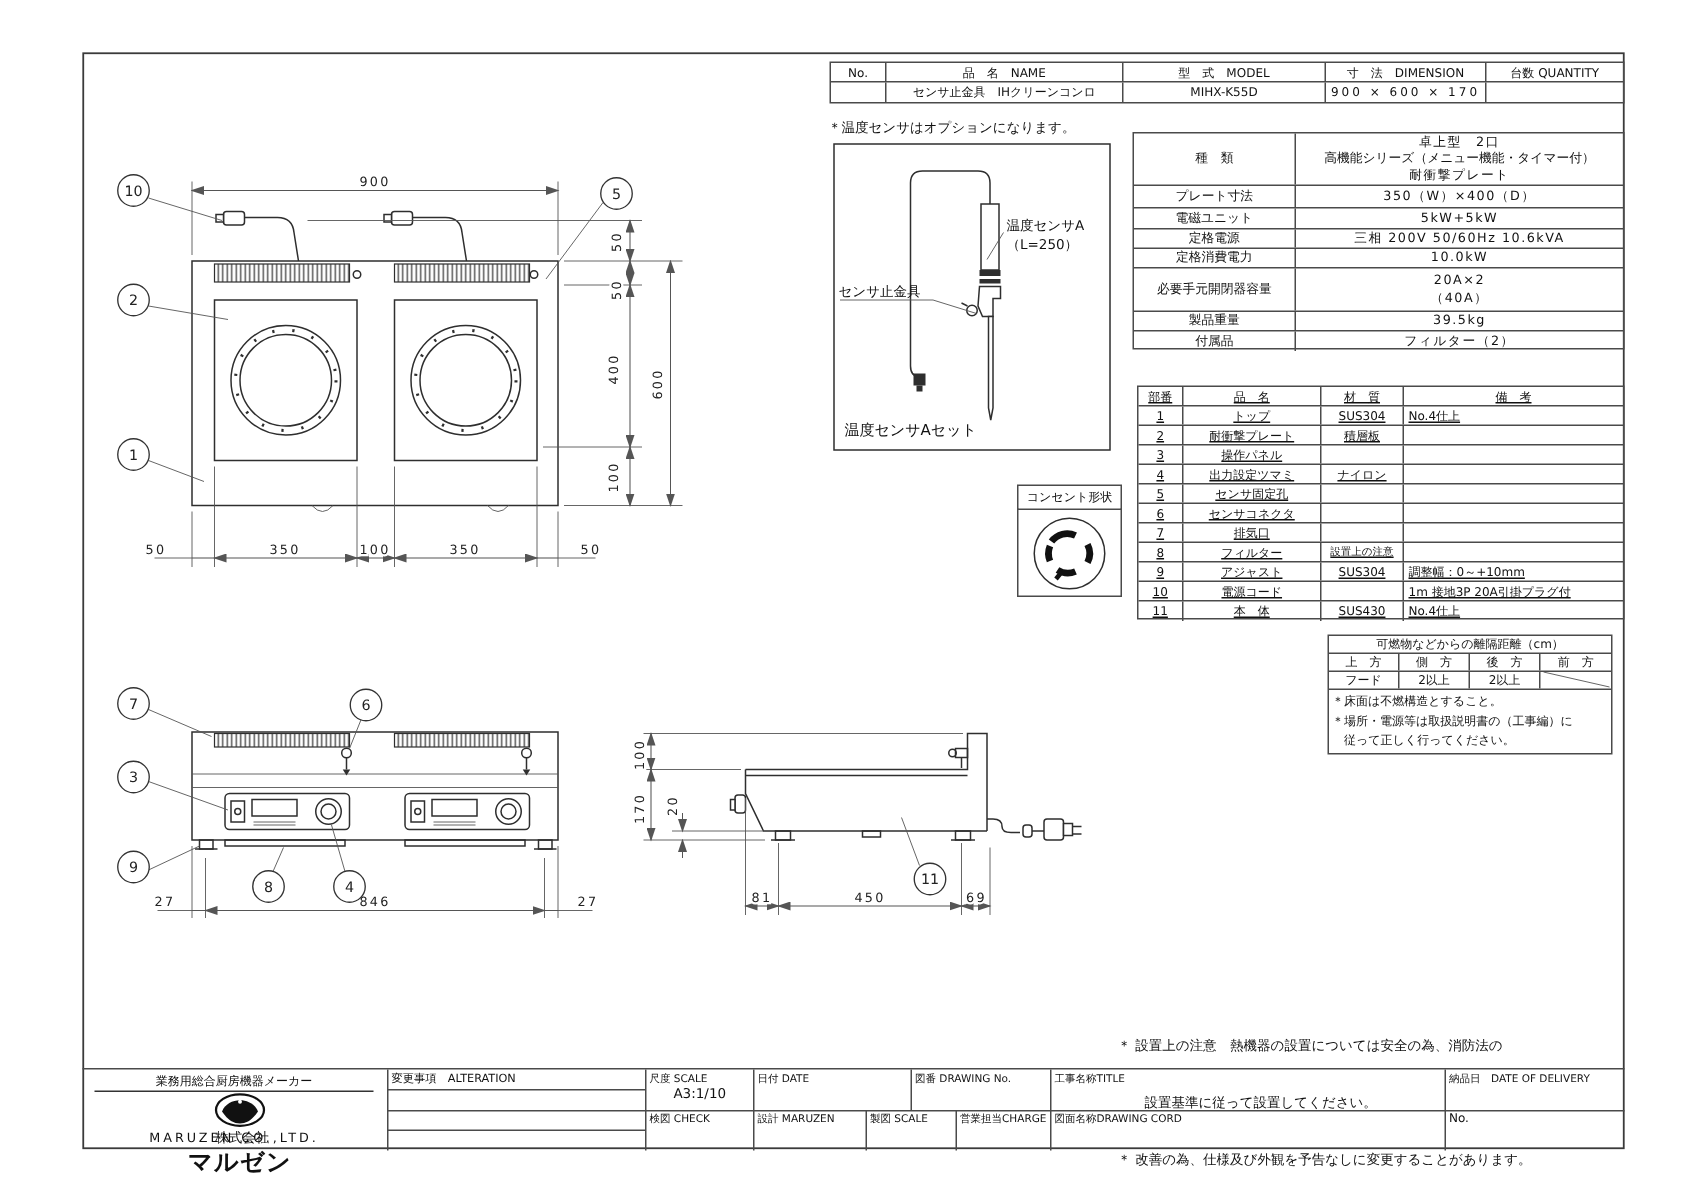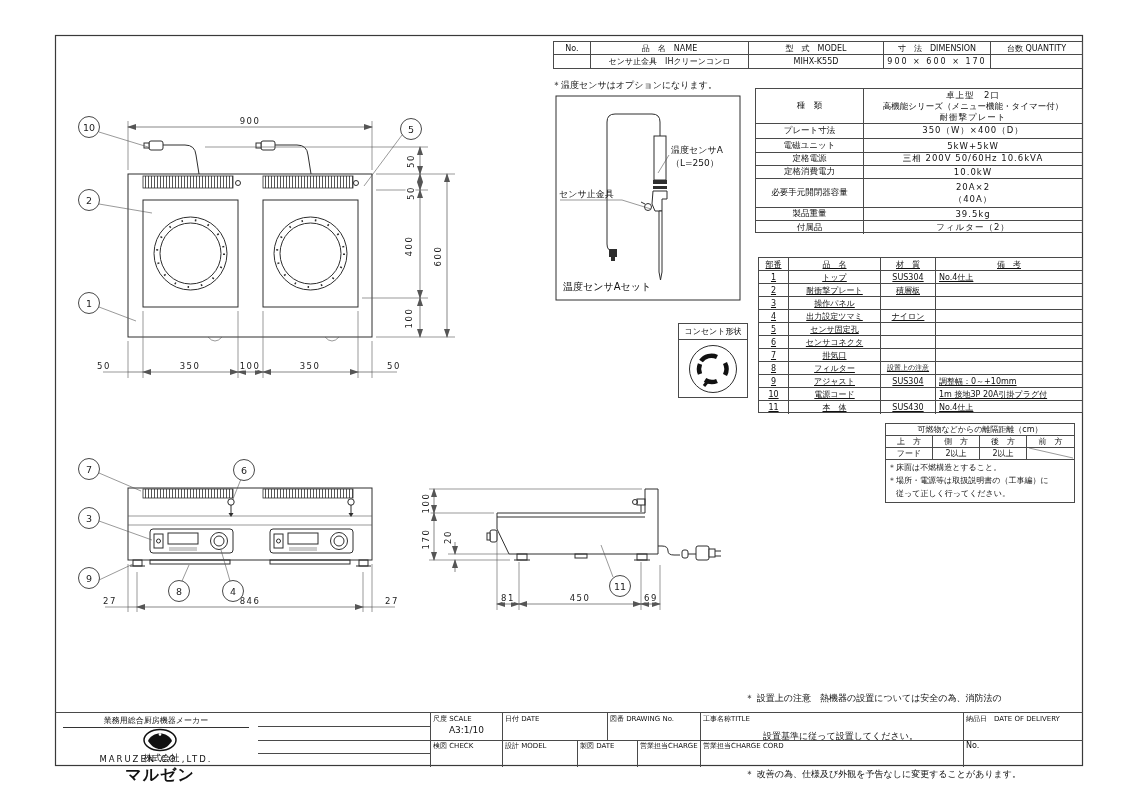--- a/index.html
+++ b/index.html
@@ -466,20 +466,23 @@
         <ellipse cx="18" cy="12" rx="16" ry="10.5" fill="#fff" stroke="#111" stroke-width="1.5"></ellipse>
         <path d="M6,13 C10,3 26,3 30,13 C26,19 22,21 18,21 C14,21 10,19 6,13 Z" fill="#111"></path>
         <circle cx="18" cy="6.5" r="1.3" fill="#fff"></circle>
       </svg>
       <span style="font-size:9px;margin-left:3px;">株式会社</span>
       <span style="font-size:16px;font-weight:bold;letter-spacing:1px;">マルゼン</span>
     </div>
     <div class="abs" style="left:8px;top:41px;width:186px;text-align:center;font-size:8.5px;letter-spacing:2px;white-space:nowrap;">MARUZEN CO.,LTD.</div>
   </div>
 
+  <div class="tb-cell" style="left:203px;top:0;width:172px;height:54px;">
+    <div class="tb-label" style="font-size:7.5px;">変更事項　ALTERATION</div>
+  </div>
   <div class="hline" style="left:203px;top:13px;width:172px;"></div>
   <div class="hline" style="left:203px;top:27px;width:172px;"></div>
   <div class="hline" style="left:203px;top:40px;width:172px;"></div>
 
   <div class="hline" style="left:375px;top:27px;width:653px;"></div>
 
   <div class="tb-cell" style="left:375px;top:0;width:72px;height:27px;">
     <div class="tb-label">尺度 SCALE</div>
     <div style="text-align:center;font-size:9px;margin-top:0;">A3:1/10</div>
   </div>
@@ -493,29 +496,29 @@
     <div class="tb-label">工事名称TITLE</div>
   </div>
   <div class="tb-cell" style="left:908px;top:0;width:120px;height:27px;">
     <div class="tb-label">納品日　DATE OF DELIVERY</div>
   </div>
 
   <div class="tb-cell" style="left:375px;top:27px;width:72px;height:27px;">
     <div class="tb-label">検図 CHECK</div>
   </div>
   <div class="tb-cell" style="left:447px;top:27px;width:75px;height:27px;">
-    <div class="tb-label">設計 MODEL</div>
+    <div class="tb-label">設計 MARUZEN</div>
   </div>
   <div class="tb-cell" style="left:522px;top:27px;width:60px;height:27px;">
-    <div class="tb-label">製図 DATE</div>
+    <div class="tb-label">製図 SCALE</div>
   </div>
   <div class="tb-cell" style="left:582px;top:27px;width:63px;height:27px;">
     <div class="tb-label">営業担当CHARGE</div>
   </div>
   <div class="tb-cell" style="left:645px;top:27px;width:263px;height:27px;">
-    <div class="tb-label">営業担当CHARGE CORD</div>
+    <div class="tb-label">図面名称DRAWING CORD</div>
   </div>
   <div class="tb-cell" style="left:908px;top:27px;width:120px;height:27px;">
     <div class="tb-label" style="font-size:8px;">No.</div>
   </div>
 </div>
 
 </div>
 
 </body></html>

